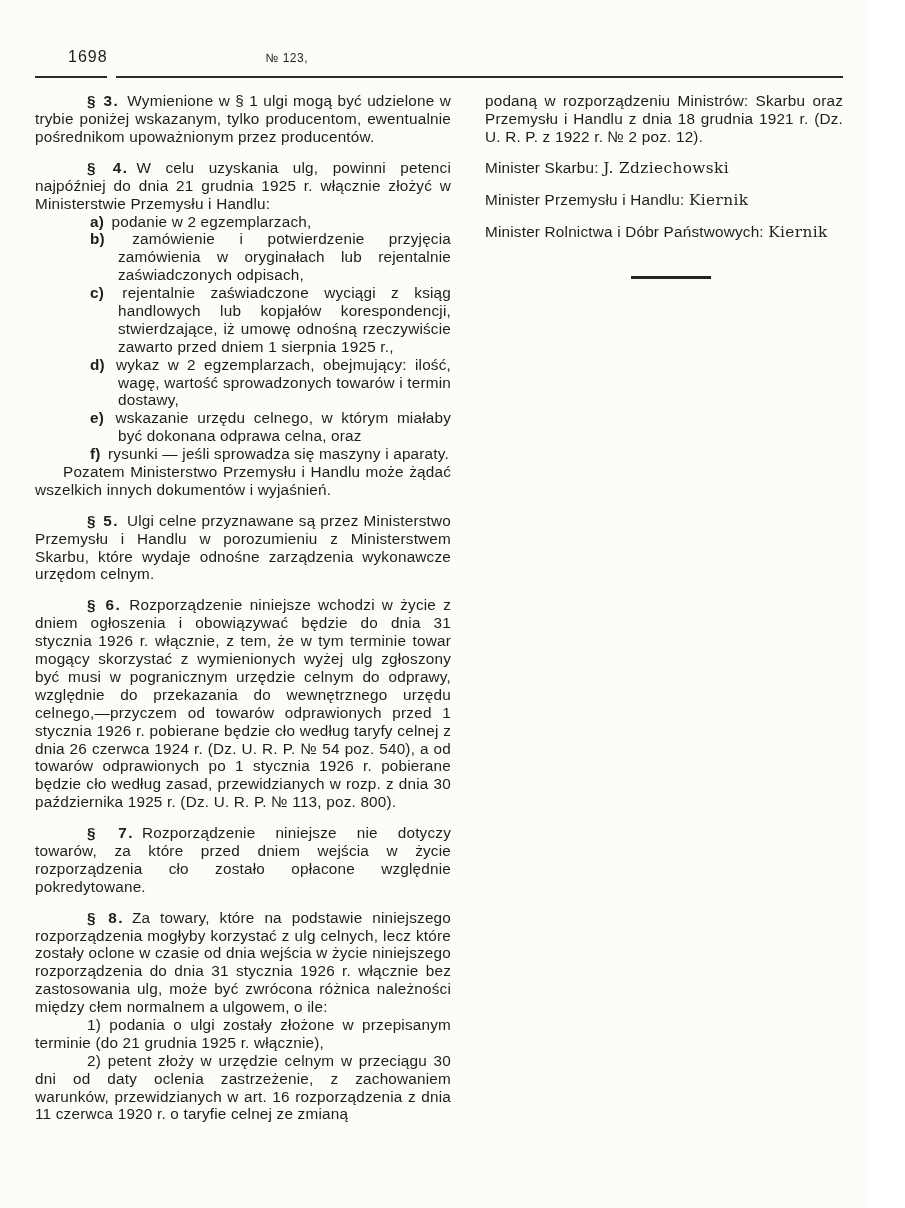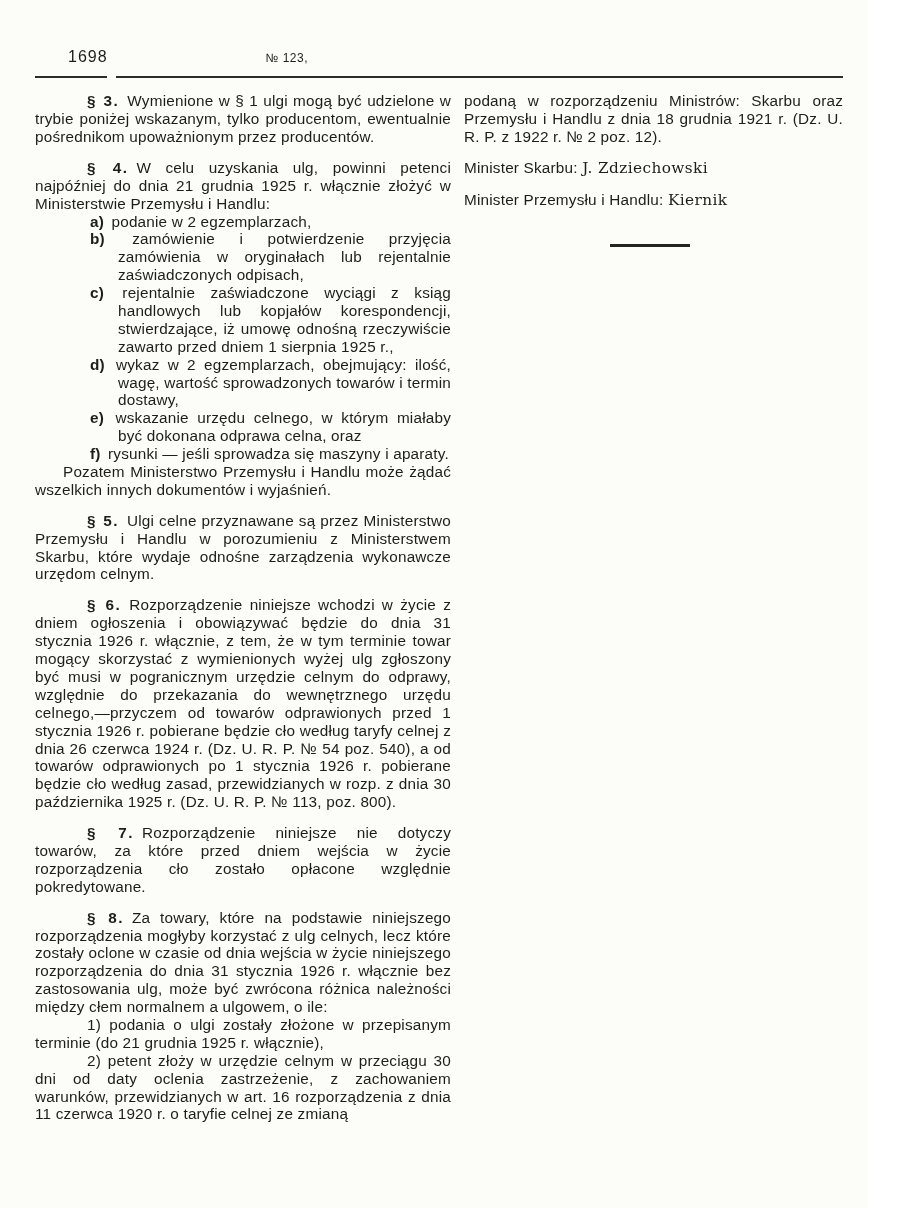--- a/index.html
+++ b/index.html
@@ -19,23 +19,23 @@
   
   .header{display:flex;align-items:baseline;}
   .pagenum{width:120px;padding-left:33px;font-size:16px;letter-spacing:1px;}
   .htitle{flex:1;text-align:center;font-size:15.5px;}
   .issue{width:120px;text-align:right;font-size:12px;letter-spacing:0.5px;}
   .rule{margin-top:9px;display:flex;align-items:center;gap:9px;}
   .rule-seg{height:2.5px;background:#2d2d28;}
   .rule-short{width:72px;}
   .rule-long{flex:1;}
   
-  .columns{display:flex;gap:13px;margin-top:14px;}
+  .columns{display:flex;gap:25px;margin-top:14px;}
   .col-left{width:416px;}
-  .col-right{flex:1;}
+  .col-right{flex:1;margin-left:9px;}
   
   p{margin:0;}
   .para{margin-top:13px;text-indent:52px;text-align:justify;}
   .para.first{margin-top:0;}
   .sec{font-weight:bold;letter-spacing:1.5px;padding-right:8px;}
   .hang{padding-left:83px;text-indent:-28px;text-align:justify;}
   .itl{font-weight:bold;padding-right:3px;}
   .closing{text-indent:28px;text-align:justify;}
   .point{text-indent:52px;text-align:justify;}
   .cont{text-align:justify;}
@@ -89,20 +89,21 @@
       <p class="point"><span>2)</span> <span>petent złoży w urzędzie celnym w przeciągu 30 dni od daty oclenia zastrzeżenie, z zachowaniem warunków, przewidzianych w art. 16 rozporządzenia z dnia 11 czerwca 1920 r. o taryfie celnej ze zmianą</span></p>
 
     </div>
 
     <div class="col-right">
 
       <p class="cont">podaną w rozporządzeniu Ministrów: Skarbu oraz Przemysłu i Handlu z dnia 18 grudnia 1921 r. (Dz. U. R. P. z 1922 r. № 2 poz. 12).</p>
 
       <p class="minister"><span>Minister Skarbu:</span> <span class="mname">J. Zdziechowski</span></p>
       <p class="minister"><span>Minister Przemysłu i Handlu:</span> <span class="mname">Kiernik</span></p>
+      <p class="minister"><span>Minister Rolnictwa i Dóbr Państwowych:</span> <span class="mname">Kiernik</span></p>
 
       <div class="end-divider"></div>
 
     </div>
 
   </div>
 
 </div>
 
 </body></html>

